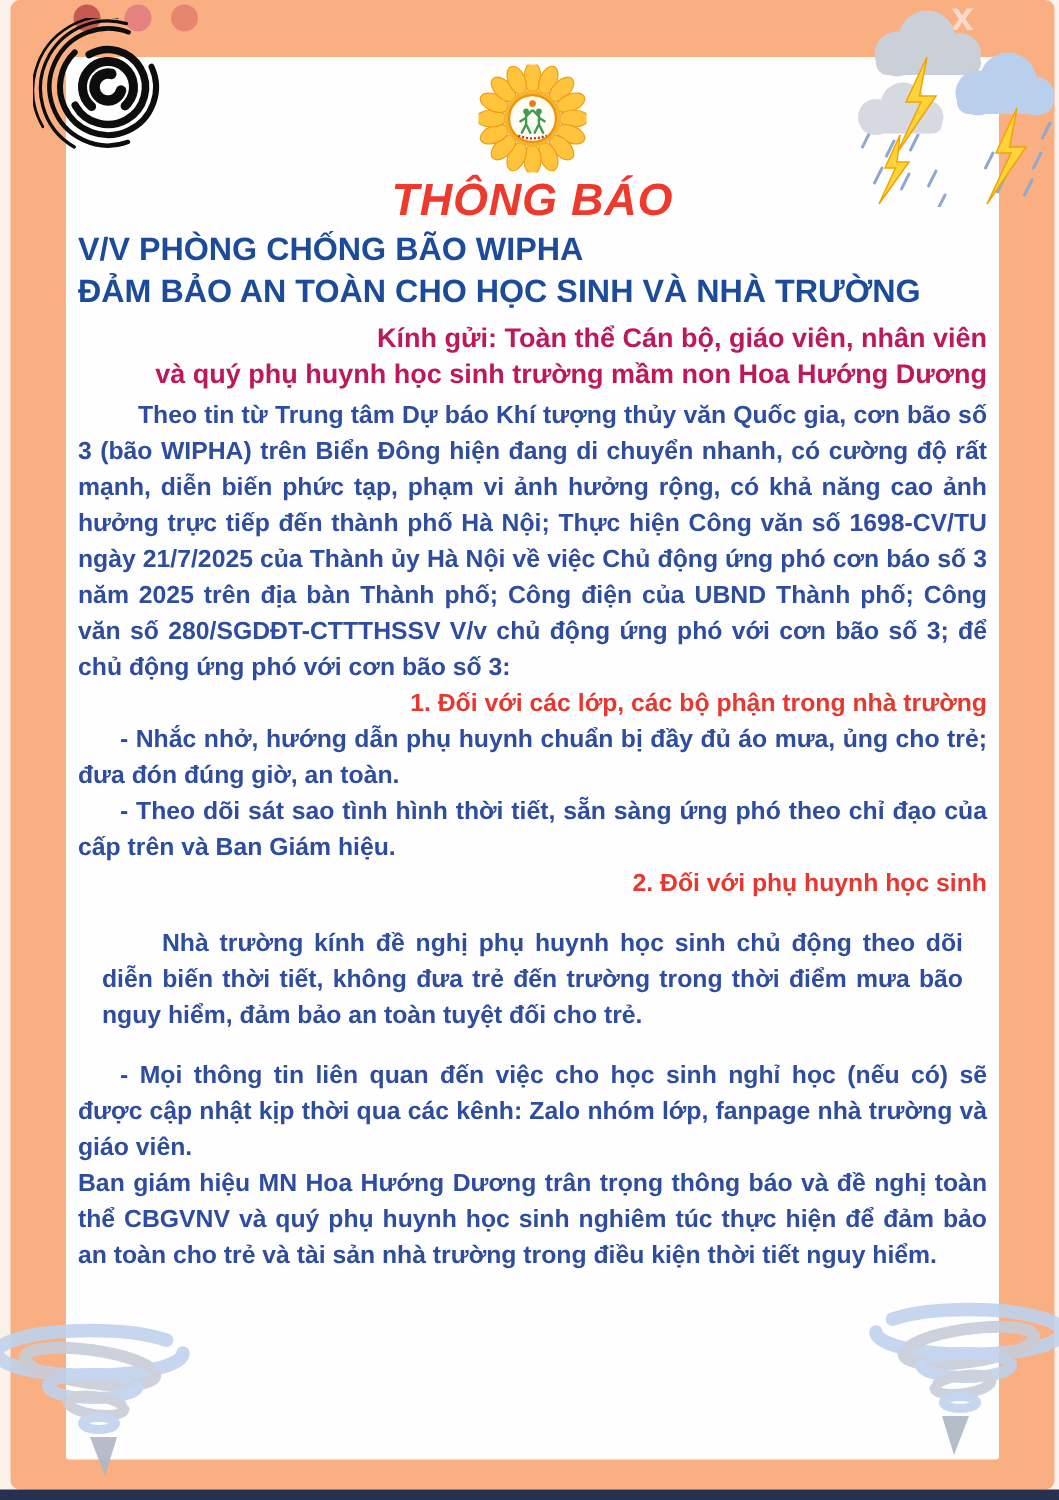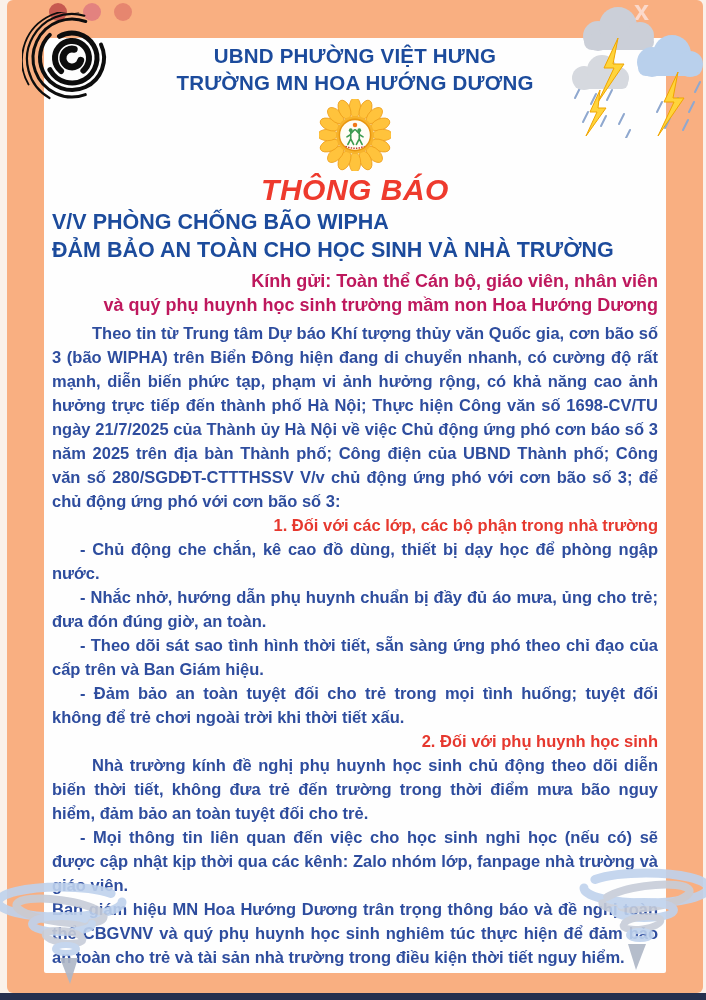--- a/index.html
+++ b/index.html
@@ -30,21 +30,21 @@
   .logo-wrap{text-align:center;margin:3px 0 1px 0;height:72px;}
   .title-main{text-align:center;color:#EE3A2D;font-weight:bold;font-size:30px;line-height:36px;letter-spacing:.5px;font-style:italic;}
   .title-sub{color:#1C4B9C;font-weight:bold;font-size:21.5px;line-height:28px;}
   .greeting{text-align:right;color:#be185d;font-weight:bold;font-size:18px;line-height:24px;margin-top:5px;}
 
   
   .body-text{margin-top:4px;color:#2E4D9E;font-size:16.5px;line-height:24px;font-weight:600;text-align:justify;}
   .p-intro{text-indent:40px;margin:0;}
   .h-red{color:#E6382E;font-weight:bold;margin:0;text-align:right;}
   .p-bullet{text-indent:28px;margin:0;}
-  .p-plain{text-indent:40px;margin:0;}
+  .p-plain{text-indent:40px;margin:16px;}
   .p-flush{text-indent:0;margin:0;}
 </style>
 </head>
 <body>
 
 <div class="page">
   <div class="frame"></div>
   <div class="sheet"></div>
 
   <div class="dot dot1"></div>
@@ -123,24 +123,20 @@
       <ellipse cx="70" cy="29" rx="44" ry="11" stroke="#C7CDD9" stroke-width="8" stroke-dasharray="180 60" transform="rotate(8 70 29)"></ellipse>
       <ellipse cx="72" cy="42" rx="30" ry="8" stroke="#BFD2ED" stroke-width="8" stroke-dasharray="120 50"></ellipse>
       <ellipse cx="74" cy="55" rx="19" ry="6" stroke="#C7CDD9" stroke-width="7" stroke-dasharray="80 30" transform="rotate(8 74 55)"></ellipse>
       <ellipse cx="76" cy="67" rx="11" ry="4" stroke="#BFD2ED" stroke-width="6"></ellipse>
     </g>
     <path d="M70 76 L88 76 L80 102 Z" fill="#AEB6C6"></path>
   </svg>
 
   <div class="sheet" style="background:transparent;">
     <div class="sheet-inner">
-      <div class="org-block">
-        <div class="org">UBND PHƯỜNG VIỆT HƯNG</div>
-        <div class="org">TRƯỜNG MN HOA HƯỚNG DƯƠNG</div>
-      </div>
 
       <div class="logo-wrap">
         <svg width="72" height="72" viewBox="0 0 76 76">
           <defs>
             <ellipse id="petal" cx="38" cy="9" rx="6" ry="10.5"></ellipse>
           </defs>
           <g fill="#FFC33C" stroke="#EC9B16" stroke-width="0.8">
             <use href="#petal"></use>
             <use href="#petal" transform="rotate(22.5 38 38)"></use>
             <use href="#petal" transform="rotate(45 38 38)"></use>
@@ -176,24 +172,22 @@
       <div class="title-sub">ĐẢM BẢO AN TOÀN CHO HỌC SINH VÀ NHÀ TRƯỜNG</div>
 
       <div class="greeting">
         <div>Kính gửi: Toàn thể Cán bộ, giáo viên, nhân viên</div>
         <div>và quý phụ huynh học sinh trường mầm non Hoa Hướng Dương</div>
       </div>
 
       <div class="body-text">
         <p class="p-intro">Theo tin từ Trung tâm Dự báo Khí tượng thủy văn Quốc gia, cơn bão số 3 (bão WIPHA) trên Biển Đông hiện đang di chuyển nhanh, có cường độ rất mạnh, diễn biến phức tạp, phạm vi ảnh hưởng rộng, có khả năng cao ảnh hưởng trực tiếp đến thành phố Hà Nội; Thực hiện Công văn số 1698-CV/TU ngày 21/7/2025 của Thành ủy Hà Nội về việc Chủ động ứng phó cơn báo số 3 năm 2025 trên địa bàn Thành phố; Công điện của UBND Thành phố; Công văn số 280/SGDĐT-CTTTHSSV V/v chủ động ứng phó với cơn bão số 3; để chủ động ứng phó với cơn bão số 3:</p>
         <p class="h-red">1. Đối với các lớp, các bộ phận trong nhà trường</p>
-        <p class="p-bullet">- Chủ động che chắn, kê cao đồ dùng, thiết bị dạy học để phòng ngập nước.</p>
         <p class="p-bullet">- Nhắc nhở, hướng dẫn phụ huynh chuẩn bị đầy đủ áo mưa, ủng cho trẻ; đưa đón đúng giờ, an toàn.</p>
         <p class="p-bullet">- Theo dõi sát sao tình hình thời tiết, sẵn sàng ứng phó theo chỉ đạo của cấp trên và Ban Giám hiệu.</p>
-        <p class="p-bullet">- Đảm bảo an toàn tuyệt đối cho trẻ trong mọi tình huống; tuyệt đối không để trẻ chơi ngoài trời khi thời tiết xấu.</p>
         <p class="h-red">2. Đối với phụ huynh học sinh</p>
         <p class="p-plain">Nhà trường kính đề nghị phụ huynh học sinh chủ động theo dõi diễn biến thời tiết, không đưa trẻ đến trường trong thời điểm mưa bão nguy hiểm, đảm bảo an toàn tuyệt đối cho trẻ.</p>
         <p class="p-bullet">- Mọi thông tin liên quan đến việc cho học sinh nghỉ học (nếu có) sẽ được cập nhật kịp thời qua các kênh: Zalo nhóm lớp, fanpage nhà trường và giáo viên.</p>
         <p class="p-flush">Ban giám hiệu MN Hoa Hướng Dương trân trọng thông báo và đề nghị toàn thể CBGVNV và quý phụ huynh học sinh nghiêm túc thực hiện để đảm bảo an toàn cho trẻ và tài sản nhà trường trong điều kiện thời tiết nguy hiểm.</p>
       </div>
 
     </div>
   </div>
 
   <div class="bottom-strip"></div>

